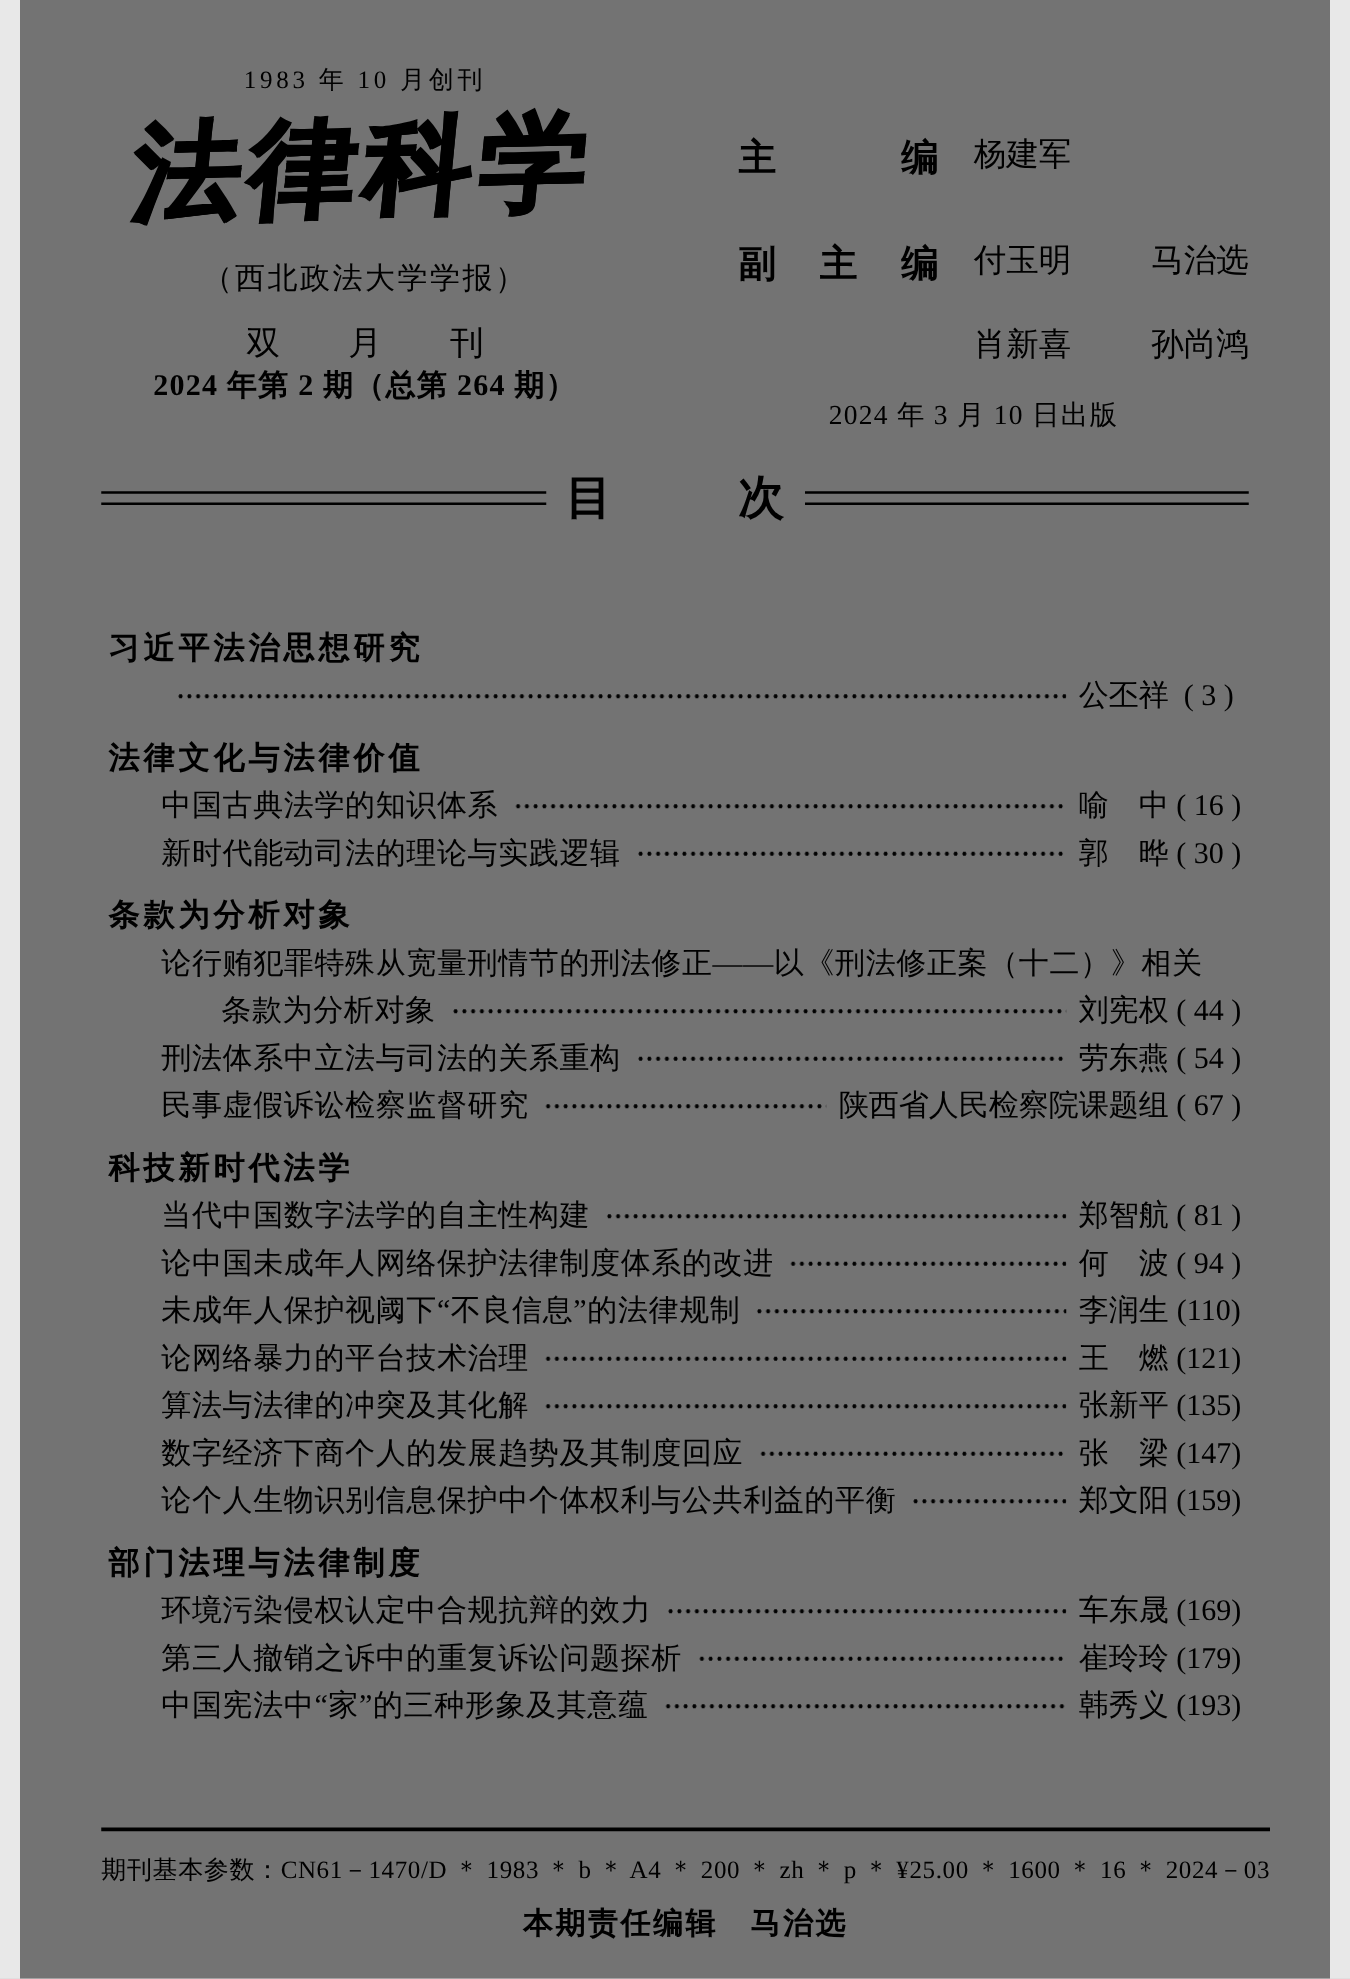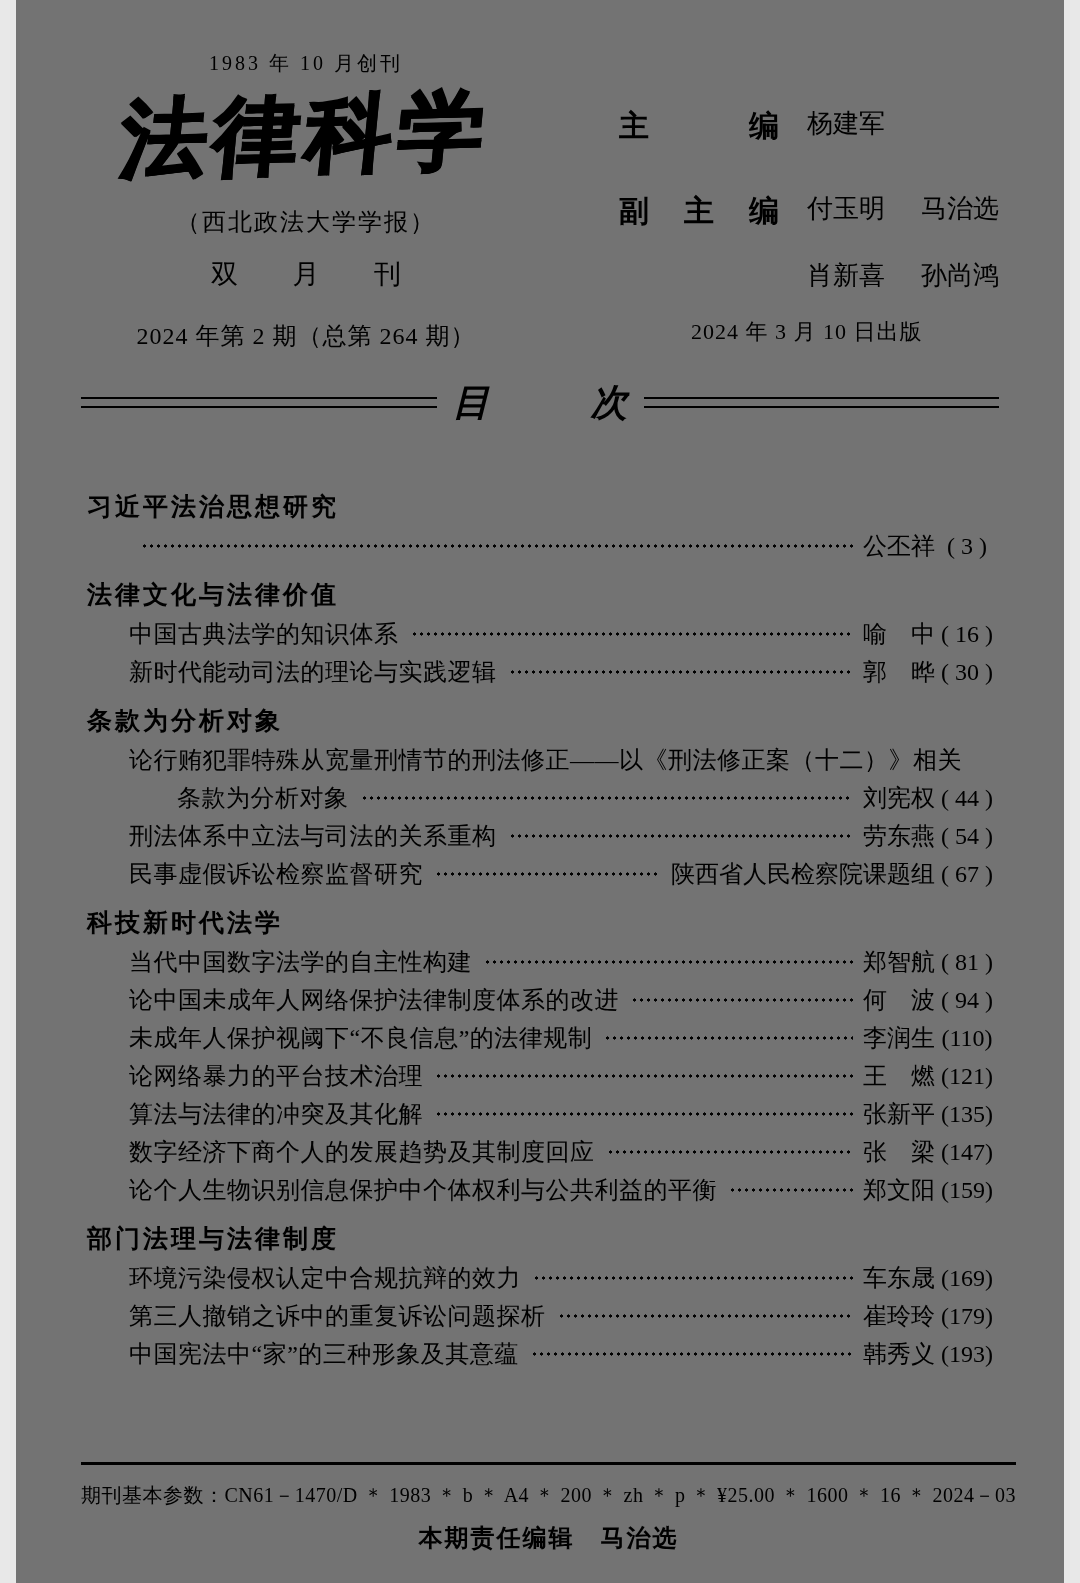--- a/index.html
+++ b/index.html
@@ -24,46 +24,45 @@
     transform:skewX(-7deg) rotate(-1.5deg);
     -webkit-text-stroke:2px #000;
     text-shadow:1px 1px 0 #000,-1px 1px 0 #000;
     margin:6px 0 20px 0;
   }
   .subtitle{font-size:24px;letter-spacing:2px;margin-top:24px;}
   .frequency{
     display:inline-block;width:190px;font-size:27px;margin-top:18px;
     text-align:justify;text-align-last:justify;
   }
-  .issue{font-size:24px;font-weight:normal;margin-top:28px;letter-spacing:1px;}
+  .issue{font-size:24px;font-weight:bold;margin-top:0;letter-spacing:1px;}
   .mast-right{flex:1;padding-left:88px;padding-top:56px;}
   .ed-row{display:flex;align-items:flex-start;margin-bottom:44px;}
   .ed-row.second{margin-bottom:26px;}
   .ed-row.third{margin-bottom:24px;}
   .ed-label{
     display:inline-block;width:160px;flex:0 0 160px;
     font-family:"Liberation Sans","DejaVu Sans",sans-serif;
     font-weight:bold;font-size:30px;
     text-align:justify;text-align-last:justify;
   }
   .ed-name{font-size:26px;margin-left:28px;white-space:pre;}
-  .ed-name + .ed-name{margin-left:36px;}
+  .ed-name + .ed-name{margin-left:64px;}
   .pub-date{font-size:22px;letter-spacing:1px;margin-left:72px;margin-top:8px;}
   
   .toc-band{display:flex;align-items:center;margin-top:26px;}
   .rule-double{flex:1;height:7px;border-top:2px solid #000;border-bottom:2px solid #000;}
   .toc-heading{
     display:inline-block;width:175px;margin:0 16px;
     font-size:37px;font-weight:bold;
     text-align:justify;text-align-last:justify;
     font-family:"Liberation Sans","DejaVu Sans",sans-serif;
-    font-style:italic;
-  }
-  
-  .toc-body{margin-top:64px;}
+  }
+  
+  .toc-body{margin-top:80px;}
   .toc-section{
     font-size:25px;font-weight:900;letter-spacing:3px;line-height:30px;
     margin:15px 0 5px 6px;
     font-family:"DejaVu Sans","Liberation Sans",sans-serif;
   }
   .toc-entry{display:flex;align-items:baseline;padding:3px 0;line-height:32px;margin-left:48px;}
   .toc-entry.cont{margin-left:96px;}
   .toc-overflow{font-size:24px;letter-spacing:0.5px;line-height:32px;padding:3px 0;margin-left:48px;white-space:nowrap;}
   .entry-title{font-size:24px;letter-spacing:0.5px;white-space:nowrap;}
   .leader{

